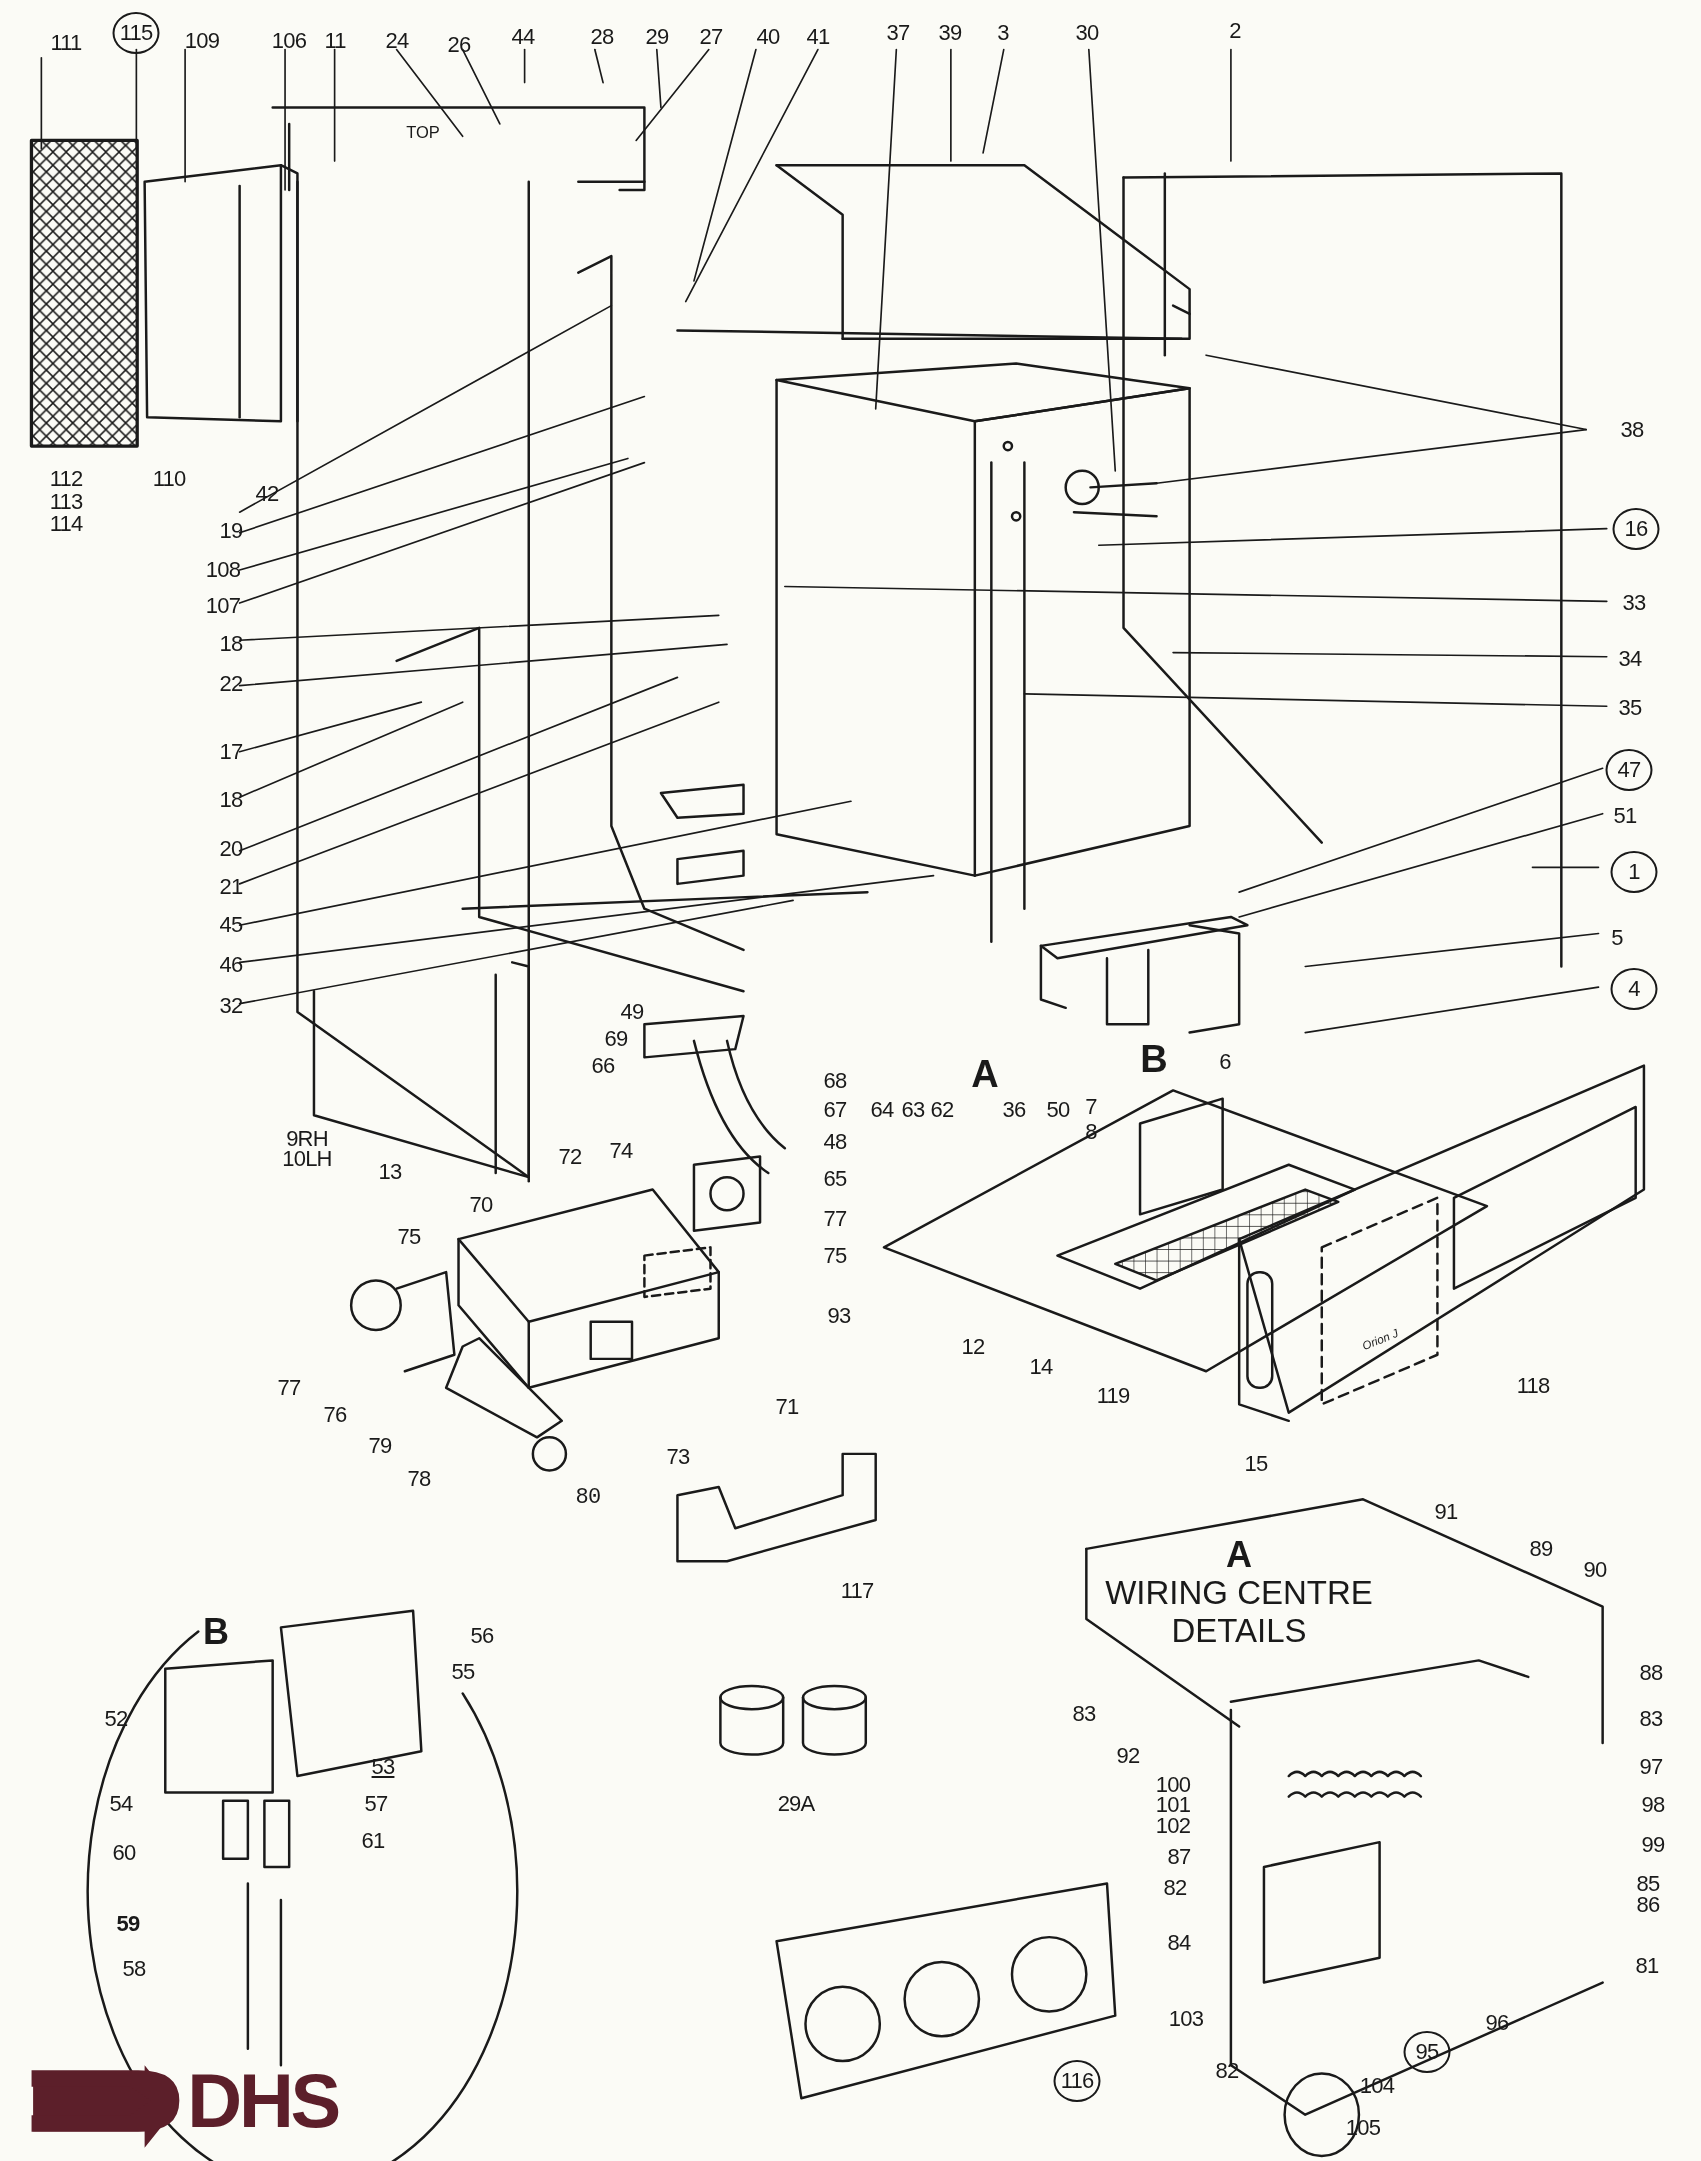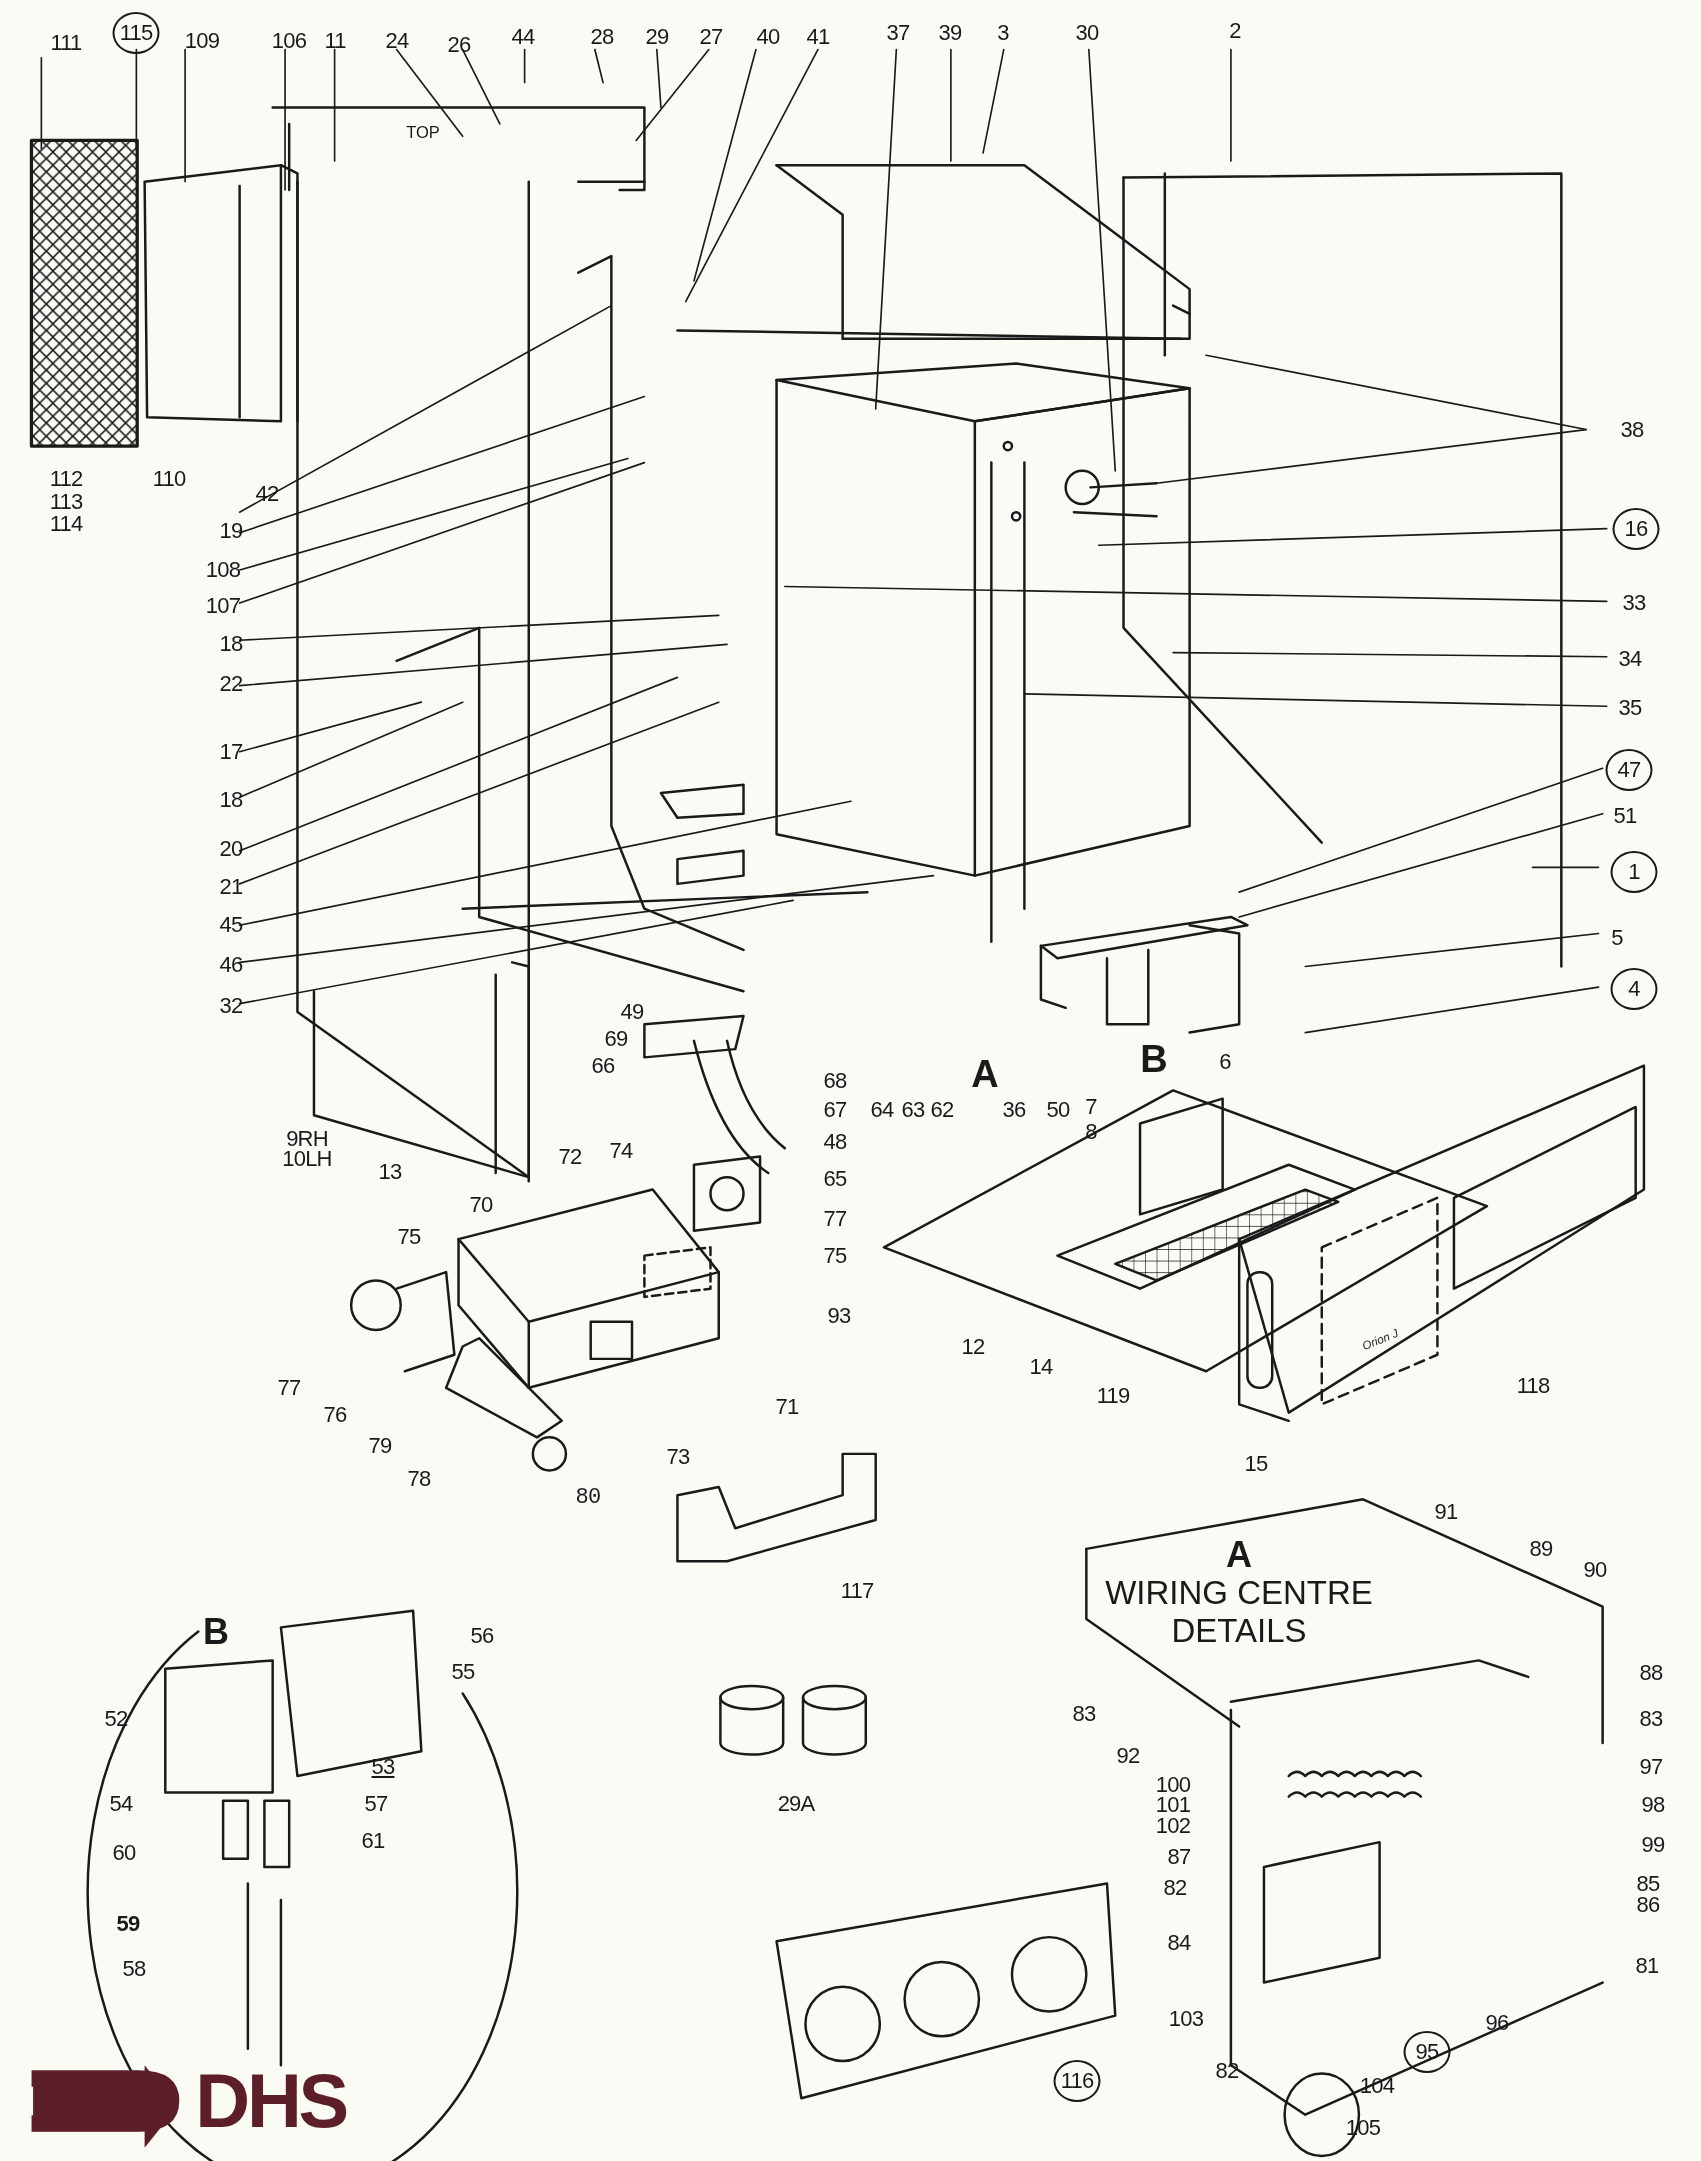--- a/index.html
+++ b/index.html
@@ -2,21 +2,21 @@
 <html style="font-size:13.2px"><head>
 <meta charset="utf-8">
 <style>
   html,body{margin:0;padding:0;}
   body{width:1701px;height:2161px;background:#fbfbf6;position:relative;overflow:hidden;font-family:"Liberation Sans",sans-serif;color:#1a1a1a;}
   #art{position:absolute;left:0;top:0;width:1701px;height:2161px;}
   .lbl{position:absolute;font-size:22px;line-height:1;font-weight:400;white-space:nowrap;transform:translate(-50%,-50%);letter-spacing:-0.8px;}
   .lbl.circ{border:2.1px solid #1a1a1a;border-radius:50%;width:43px;height:38px;display:flex;align-items:center;justify-content:center;}
   .big{position:absolute;font-size:38px;font-weight:700;transform:translate(-50%,-50%);}
   .caption{position:absolute;font-size:33px;text-align:center;line-height:1.15;transform:translateX(-50%);}
-  .logo{position:absolute;left:31px;top:2057px;display:flex;align-items:center;gap:8px;}
+  .logo{position:absolute;left:31px;top:2057px;display:flex;align-items:center;}
   .logo-text{font-size:76px;font-weight:700;color:#5c1f2a;letter-spacing:-3.3px;margin-left:3.3px;}
   .small{position:absolute;font-size:11.6px;transform:translate(-50%,-50%);}
 </style>
 </head>
 <body>
 
 <svg id="art" viewBox="0 0 2059 2616" xmlns="http://www.w3.org/2000/svg" fill="none" stroke="#1a1a1a" stroke-width="3" stroke-linejoin="round" stroke-linecap="round">
 
   <g>
     <rect x="38" y="170" width="128" height="370" fill="url(#mesh)" stroke-width="4"></rect>

